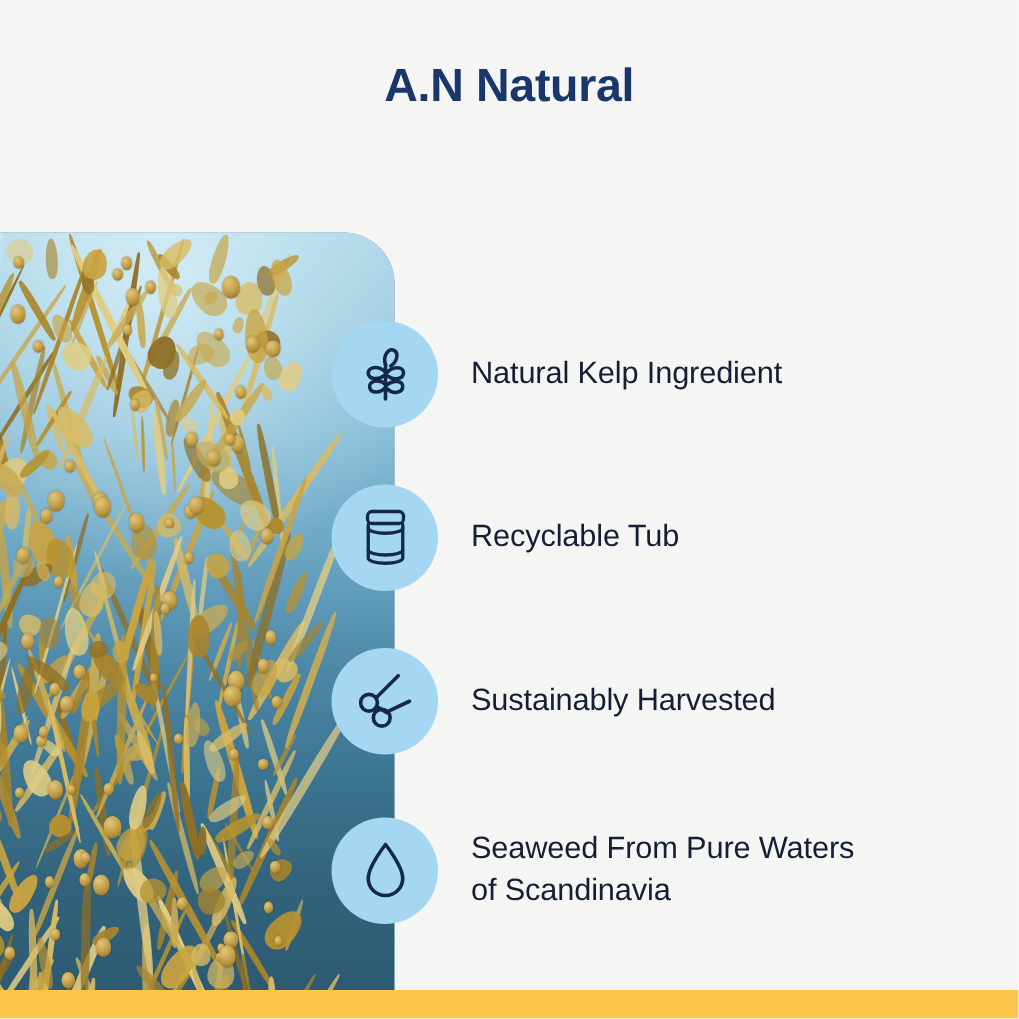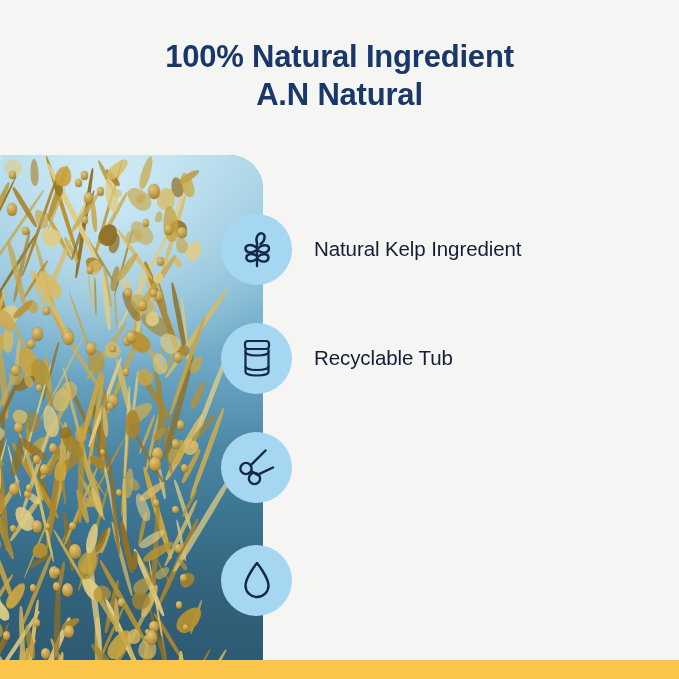--- a/index.html
+++ b/index.html
@@ -153,21 +153,20 @@
     height: 19px;
     background: #fac548;
   }
 </style>
 </head>
 <body>
 
 <div id="page">
 
   <div class="heading">
-    <span class="line">100% Natural Ingredient</span>
     <span class="line">A.N Natural</span>
   </div>
 
   <div class="photo-panel">
     <div class="water"></div>
     <div class="water-glow"></div>
     <div class="water-rays"></div>
     <div class="kelp-mass" id="kelp-mass">
         <div class="stalk" style="left: 171.914px; top: 61.4738px; width: 3.09898px; height: 70.4661px; background: rgb(168, 132, 44); transform: rotate(-31.8815deg); opacity: 0.758888;"></div>
         <div class="stalk" style="left: 239.286px; top: 274.245px; width: 3.24927px; height: 41.5869px; background: rgb(184, 146, 47); transform: rotate(-17.3187deg); opacity: 0.784891;"></div>
@@ -592,27 +591,30 @@
     <div class="feature-row" style="top:431px">
       <span class="icon-circle">
         <svg width="44" height="44" viewBox="0 0 44 44" fill="none" stroke="#12284c" stroke-width="2.4" stroke-linecap="round" stroke-linejoin="round">
           <circle cx="11" cy="23.5" r="5.6"></circle>
           <circle cx="19.5" cy="33.5" r="5.6"></circle>
           <path d="M15.6 20.4 L30.5 5.5"></path>
           <path d="M23 29.6 L38 22.5"></path>
           <path d="M16.3 26 L22.6 30"></path>
         </svg>
       </span>
+      <span class="feature-label">Sustainably Harvested</span>
     </div>
 
     <div class="feature-row" style="top:544px">
       <span class="icon-circle">
         <svg width="40" height="44" viewBox="0 0 40 44" fill="none" stroke="#12284c" stroke-width="2.4" stroke-linecap="round" stroke-linejoin="round">
           <path d="M20 5 C20 5 31.5 19.5 31.5 27.5 C31.5 34 26.4 39 20 39 C13.6 39 8.5 34 8.5 27.5 C8.5 19.5 20 5 20 5 Z"></path>
         </svg>
       </span>
+      <span class="feature-label">Seaweed From Pure Waters
+of Scandinavia</span>
     </div>
 
   </div>
 
   <div class="yellow-band"></div>
 
 </div>
 
 </body></html>

